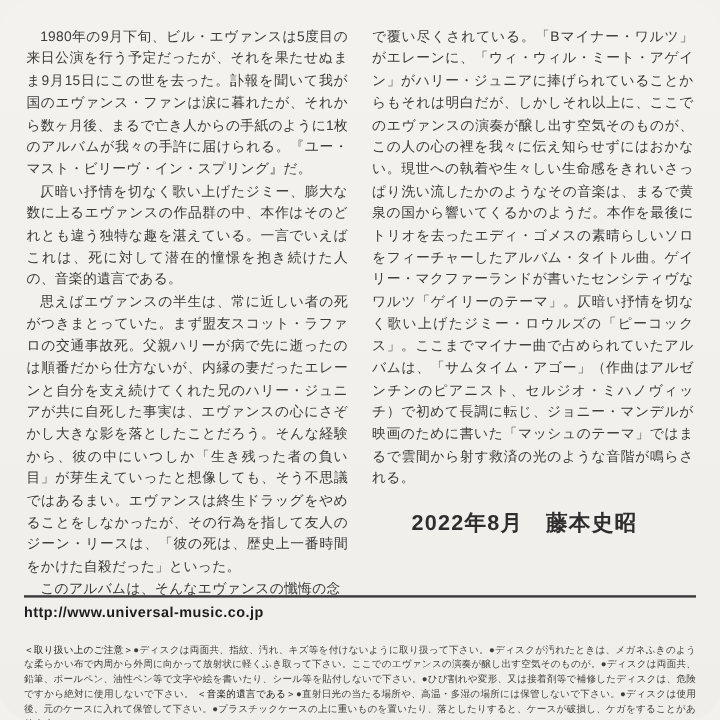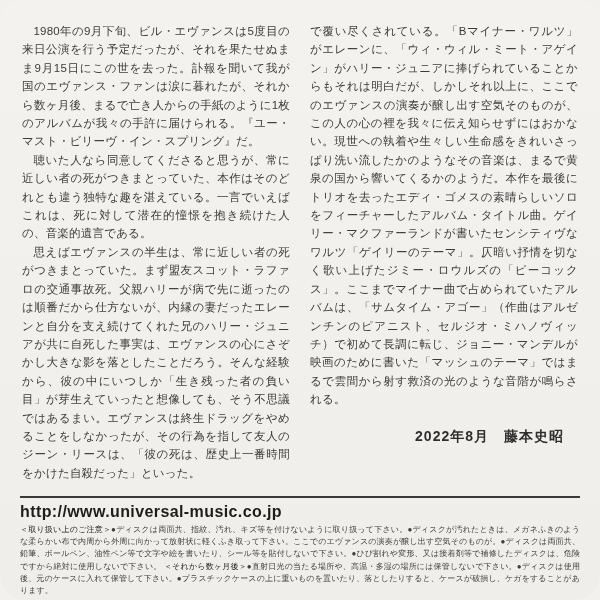--- a/index.html
+++ b/index.html
@@ -37,41 +37,41 @@
     letter-spacing: 0.2px;
   }
   .column p {
     margin: 0;
   }
   .column p.indent {
     text-indent: 1em;
   }
   .signature {
     margin-top: 18px !important;
-    text-align: right;
+    text-align: center;
     font-weight: bold;
-    font-size: 14px;
+    font-size: 18px;
     padding-right: 14px;
     letter-spacing: 1px;
     color: #2e2e2e;
   }
   .footer {
     position: absolute;
     top: 496px;
     left: 20px;
     width: 560px;
     border-top: 2px solid #3a3a3a;
     padding-top: 5px;
   }
   .footer-url {
     font-weight: bold;
-    font-size: 16px;
+    font-size: 12px;
     color: #1d1d1d;
     letter-spacing: 0.4px;
-    margin: 0 0 3px 0;
+    margin: 0 0 19px 0;
   }
   .precautions {
     font-size: 8px;
     line-height: 12.2px;
     text-align: justify;
     color: #3f3f3f;
     letter-spacing: 0.1px;
     margin: 0;
   }
   .precautions .ptitle {
@@ -80,30 +80,31 @@
   }
 </style>
 </head>
 <body>
 
 <div class="page">
 
   <div class="article">
     <div class="column">
       <p class="indent">1980年の9月下旬、ビル・エヴァンスは5度目の来日公演を行う予定だったが、それを果たせぬまま9月15日にこの世を去った。訃報を聞いて我が国のエヴァンス・ファンは涙に暮れたが、それから数ヶ月後、まるで亡き人からの手紙のように1枚のアルバムが我々の手許に届けられる。『ユー・マスト・ビリーヴ・イン・スプリング』だ。</p>
-      <p class="indent">聴いた人なら同意してくださると思うが、常に近しい者の死がつきまとっていた、本作はそのどれとも違う独特な趣を湛えている。一言でいえばこれは、死に対して潜在的憧憬を抱き続けた人の、音楽的遺言である。</p>
+      <p class="indent">仄暗い抒情を切なく歌い上げたジミー、膨大な数に上るエヴァンスの作品群の中、本作はそのどれとも違う独特な趣を湛えている。一言でいえばこれは、死に対して潜在的憧憬を抱き続けた人の、音楽的遺言である。</p>
       <p class="indent">思えばエヴァンスの半生は、常に近しい者の死がつきまとっていた。まず盟友スコット・ラファロの交通事故死。父親ハリーが病で先に逝ったのは順番だから仕方ないが、内縁の妻だったエレーンと自分を支え続けてくれた兄のハリー・ジュニアが共に自死した事実は、エヴァンスの心にさぞかし大きな影を落としたことだろう。そんな経験から、彼の中にいつしか「生き残った者の負い目」が芽生えていったと想像しても、そう不思議ではあるまい。エヴァンスは終生ドラッグをやめることをしなかったが、その行為を指して友人のジーン・リースは、「彼の死は、歴史上一番時間をかけた自殺だった」といった。</p>
+      <p class="indent">このアルバムは、そんなエヴァンスの懺悔の念</p>
     </div>
     <div class="column">
       <p>で覆い尽くされている。「Bマイナー・ワルツ」がエレーンに、「ウィ・ウィル・ミート・アゲイン」がハリー・ジュニアに捧げられていることからもそれは明白だが、しかしそれ以上に、ここでのエヴァンスの演奏が醸し出す空気そのものが、この人の心の裡を我々に伝え知らせずにはおかない。現世への執着や生々しい生命感をきれいさっぱり洗い流したかのようなその音楽は、まるで黄泉の国から響いてくるかのようだ。本作を最後にトリオを去ったエディ・ゴメスの素晴らしいソロをフィーチャーしたアルバム・タイトル曲。ゲイリー・マクファーランドが書いたセンシティヴなワルツ「ゲイリーのテーマ」。仄暗い抒情を切なく歌い上げたジミー・ロウルズの「ピーコックス」。ここまでマイナー曲で占められていたアルバムは、「サムタイム・アゴー」（作曲はアルゼンチンのピアニスト、セルジオ・ミハノヴィッチ）で初めて長調に転じ、ジョニー・マンデルが映画のために書いた「マッシュのテーマ」ではまるで雲間から射す救済の光のような音階が鳴らされる。</p>
       <p class="signature">2022年8月　藤本史昭</p>
     </div>
   </div>
 
   <div class="footer">
     <p class="footer-url">http://www.universal-music.co.jp</p>
     <p class="precautions">
       <span class="ptitle">＜取り扱い上のご注意＞</span><span>●ディスクは両面共、指紋、汚れ、キズ等を付けないように取り扱って下さい。●ディスクが汚れたときは、メガネふきのような柔らかい布で内周から外周に向かって放射状に軽くふき取って下さい。ここでのエヴァンスの演奏が醸し出す空気そのものが。●ディスクは両面共、鉛筆、ボールペン、油性ペン等で文字や絵を書いたり、シール等を貼付しないで下さい。●ひび割れや変形、又は接着剤等で補修したディスクは、危険ですから絶対に使用しないで下さい。</span>
-      <span class="ptitle">＜それから数ヶ月後＞</span><span>●直射日光の当たる場所や、高温・多湿の場所には保管しないで下さい。●ディスクは使用後、元のケースに入れて保管して下さい。●プラスチックケースの上に重いものを置いたり、落としたりすると、ケースが破損し、ケガをすることがあります。</span>
+      <span class="ptitle">＜音楽的遺言である＞</span><span>●直射日光の当たる場所や、高温・多湿の場所には保管しないで下さい。●ディスクは使用後、元のケースに入れて保管して下さい。●プラスチックケースの上に重いものを置いたり、落としたりすると、ケースが破損し、ケガをすることがあります。</span>
     </p>
   </div>
 
 </div>
 
 </body></html>

